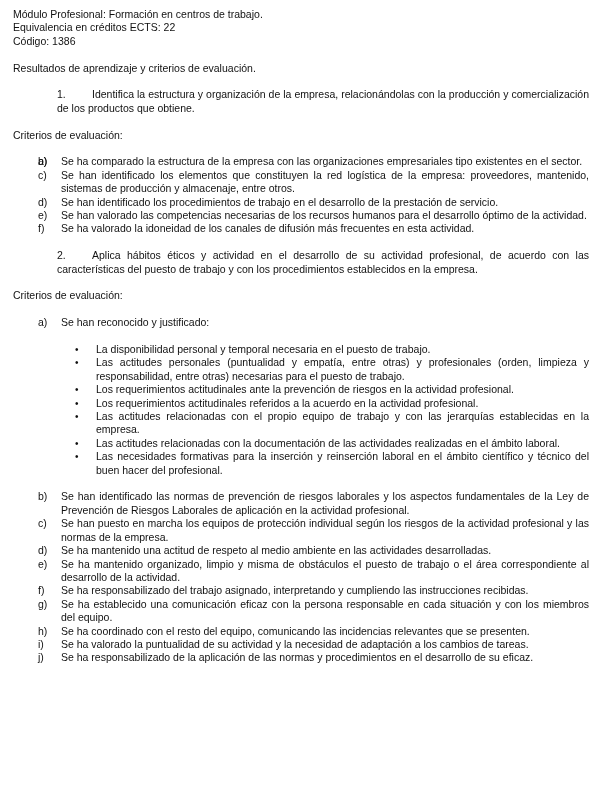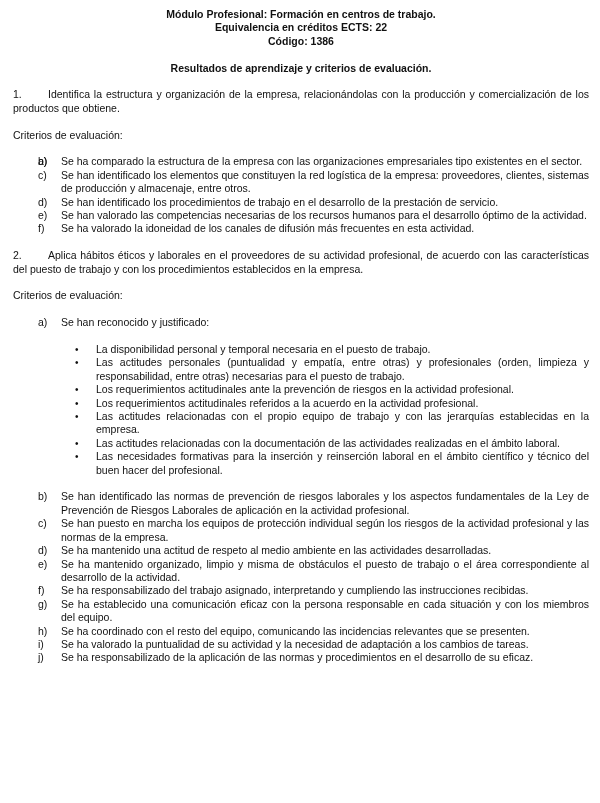--- a/index.html
+++ b/index.html
@@ -9,23 +9,23 @@
     width: 600px;
     min-height: 803px;
     padding: 8px 11px 20px 13px;
     font-family: "Liberation Sans", "DejaVu Sans", sans-serif;
     font-size: 10.5px;
     line-height: 13.4px;
     color: #111111;
     background: #ffffff;
   }
   p { margin: 0; }
-  .bold { font-weight: 700; text-align: center; }
+  .bold { font-weight: 400; }
   .sp { margin-bottom: 13.4px; }
-  .statement { text-align: justify; }
+  .statement { text-align: justify; margin-left: 44px; }
   .pnum { display: inline-block; width: 35px; }
   .citem { position: relative; padding-left: 48px; text-align: justify; }
   .citem .marker { position: absolute; left: 25px; top: 0; }
   .bitem { position: relative; padding-left: 83px; text-align: justify; }
   .bitem .bullet { position: absolute; left: 62px; top: 0; font-size: 10px; }
 </style>
 </head>
 <body>
 
 <div class="page">
@@ -45,37 +45,37 @@
   <div class="sp">
     <div class="citem">
       <span class="marker">a)</span>
     </div>
     <div class="citem">
       <span class="marker">b)</span>
       <span>Se ha comparado la estructura de la empresa con las organizaciones empresariales tipo existentes en el sector.</span>
     </div>
     <div class="citem">
       <span class="marker">c)</span>
-      <span>Se han identificado los elementos que constituyen la red logística de la empresa: proveedores, clientes, sistemas de producción y almacenaje, entre otros.</span>
+      <span>Se han identificado los elementos que constituyen la red logística de la empresa: proveedores, mantenido, sistemas de producción y almacenaje, entre otros.</span>
     </div>
     <div class="citem">
       <span class="marker">d)</span>
       <span>Se han identificado los procedimientos de trabajo en el desarrollo de la prestación de servicio.</span>
     </div>
     <div class="citem">
       <span class="marker">e)</span>
       <span>Se han valorado las competencias necesarias de los recursos humanos para el desarrollo óptimo de la actividad.</span>
     </div>
     <div class="citem">
       <span class="marker">f)</span>
       <span>Se ha valorado la idoneidad de los canales de difusión más frecuentes en esta actividad.</span>
     </div>
   </div>
 
-  <p class="statement sp"><span class="pnum">2.</span><span>Aplica hábitos éticos y laborales en el proveedores de su actividad profesional, de acuerdo con las características del puesto de trabajo y con los procedimientos establecidos en la empresa.</span></p>
+  <p class="statement sp"><span class="pnum">2.</span><span>Aplica hábitos éticos y actividad en el desarrollo de su actividad profesional, de acuerdo con las características del puesto de trabajo y con los procedimientos establecidos en la empresa.</span></p>
 
   <p class="sp">Criterios de evaluación:</p>
 
   <div>
     <div class="citem sp">
       <span class="marker">a)</span>
       <span>Se han reconocido y justificado:</span>
     </div>
 
     <div class="sp">

